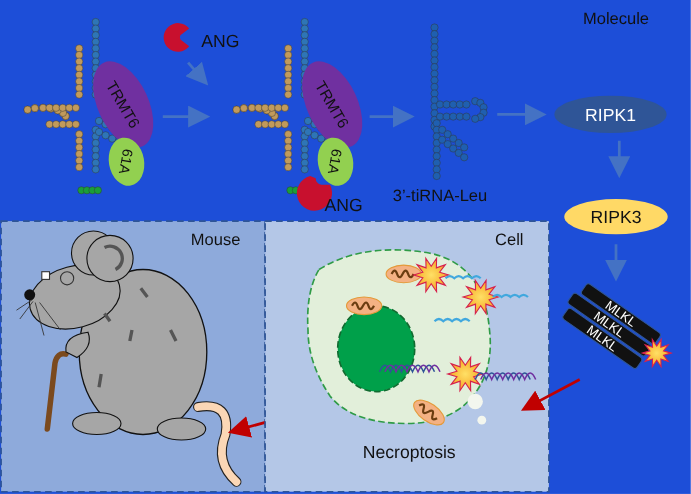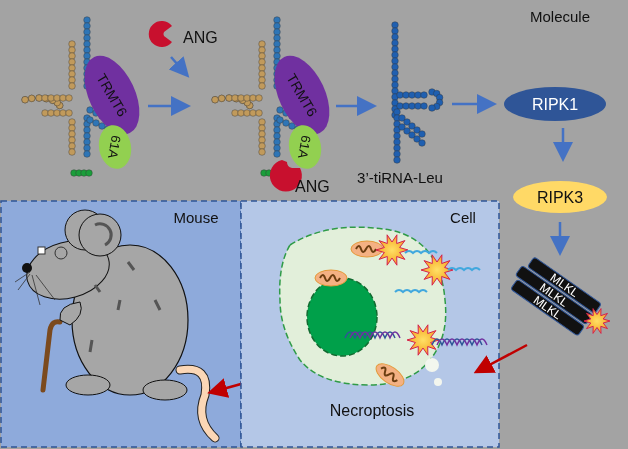--- a/index.html
+++ b/index.html
@@ -1,17 +1,17 @@
 <!DOCTYPE html>
 <html><head>
 <meta charset="utf-8">
 <style>
   html,body{margin:0;padding:0;}
   body{width:628px;height:449px;overflow:hidden;background:#dbe3f3;font-family:"Liberation Sans",sans-serif;}
-  #stage{position:relative;width:628px;height:449px;background:#a3a3a3;text-align:center;}
+  #stage{position:relative;width:628px;height:449px;background:#1d4ed8;text-align:center;}
   svg{position:absolute;left:0;top:0;}
   .lbl{font-family:"Liberation Sans",sans-serif;}
 </style>
 </head>
 <body>
 
 <div id="stage">
 <svg width="628" height="449" viewBox="0 0 628 449">
   <defs>
     <marker id="ab" markerWidth="8" markerHeight="8" refX="6" refY="4" orient="auto">

